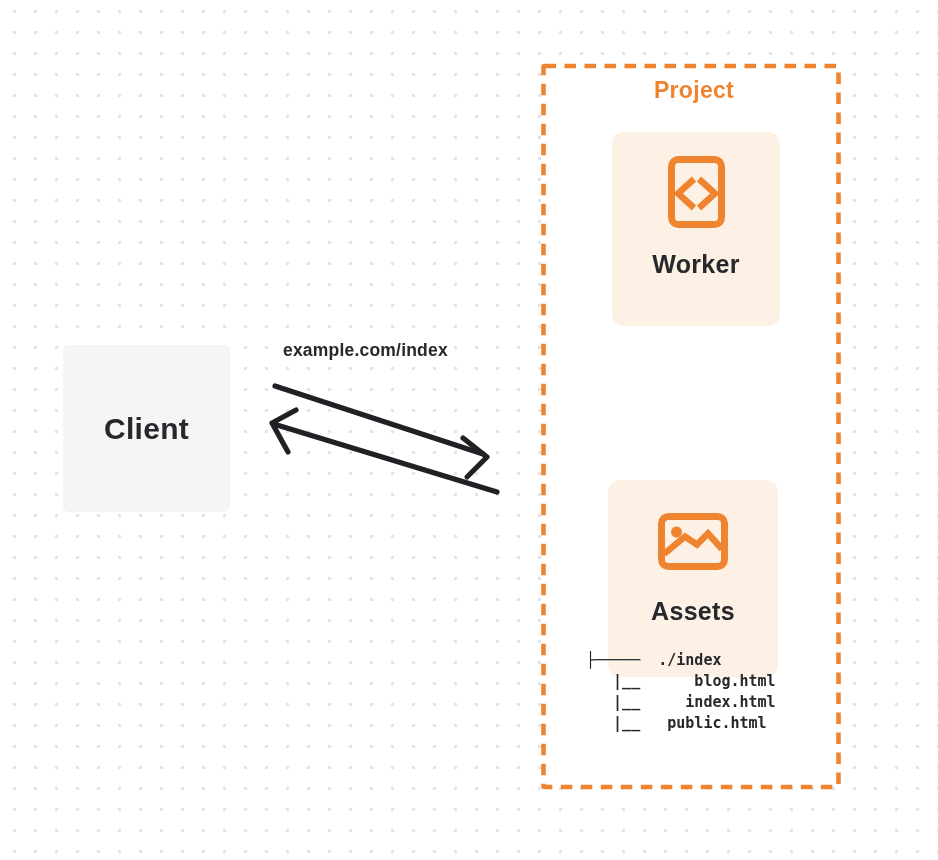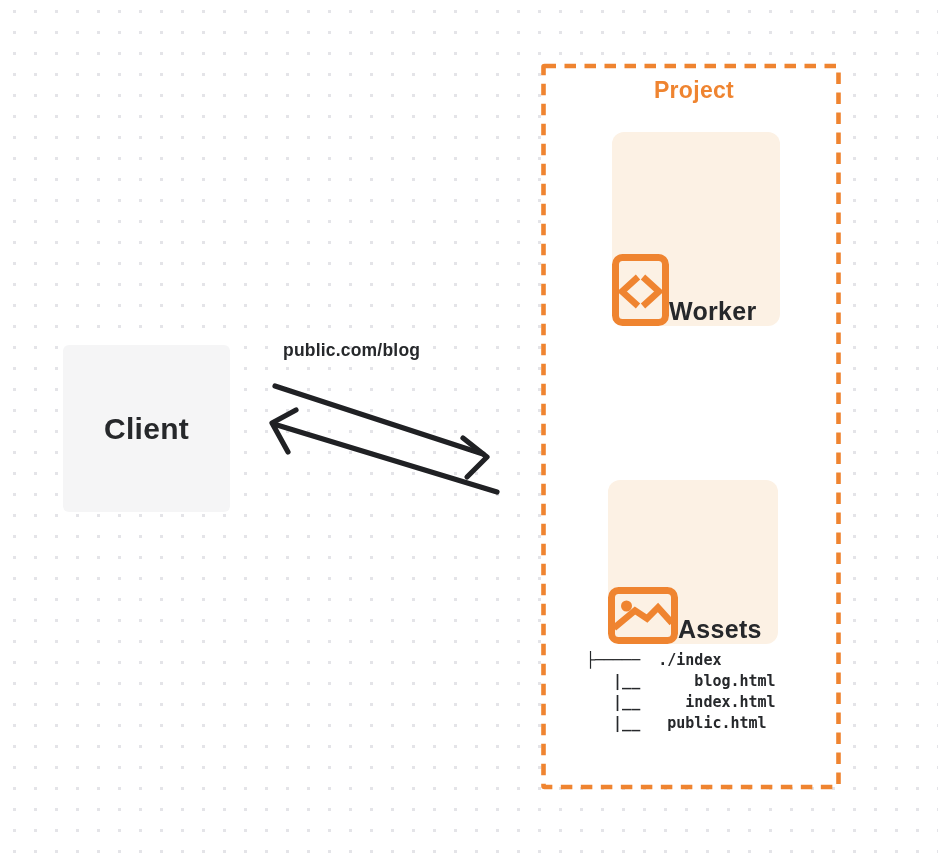--- a/index.html
+++ b/index.html
@@ -29,24 +29,24 @@
   .project-label {
     position:absolute; left:694px; top:66px; transform:translate(-50%,-50%);
     background:#ffffff; padding:1px 7px;
     color:#EF8430; font-size:23px; font-weight:700; letter-spacing:.3px;
     white-space:nowrap;
     margin-top:24px;
   }
 
   .node {
     position:absolute; background:#FCF1E4; border-radius:12px;
-    display:flex; flex-direction:row; align-items:flex-end;
+    display:flex; flex-direction:column; align-items:center;
   }
   .node-worker { left:612px; top:132px; width:168px; height:170px; padding-top:24px; }
-  .node-assets { left:608px; top:480px; width:170px; height:164px; }
+  .node-assets { left:608px; top:480px; width:170px; height:164px; padding-top:33px; }
   .node .node-label { font-size:25px; font-weight:700; letter-spacing:.3px; color:#26282B; }
   .node-worker .node-label { margin-top:22px; }
   .node-assets .node-label { margin-top:27px; }
 
   .file-tree {
     position:absolute; left:586px; top:650px; margin:0;
     font-family:"DejaVu Sans Mono", monospace;
     font-size:15px; font-weight:700; line-height:21px;
     color:#26282B; white-space:pre;
   }
@@ -59,21 +59,21 @@
   <svg class="layer" viewBox="0 0 938 860">
     <rect x="543.5" y="66" width="295" height="721" rx="1" fill="#ffffff" stroke="#EF8430" stroke-width="4.6" stroke-dasharray="11.5 8.5"></rect>
   </svg>
 
   <div class="project-label">Project</div>
 
   <div class="client-node">
     <span>Client</span>
   </div>
 
-  <div class="request-label">public.com/blog</div>
+  <div class="request-label">example.com/index</div>
 
   <svg class="layer" viewBox="0 0 938 860">
     <g stroke="#202124" stroke-width="5.2" fill="none" stroke-linecap="round" stroke-linejoin="round">
       <path d="M275 386 L483 454"></path>
       <path d="M463 438 L487 457 L467 477"></path>
       <path d="M497 492 L277 425"></path>
       <path d="M296 410 L272 423 L288 452"></path>
     </g>
   </svg>
 

